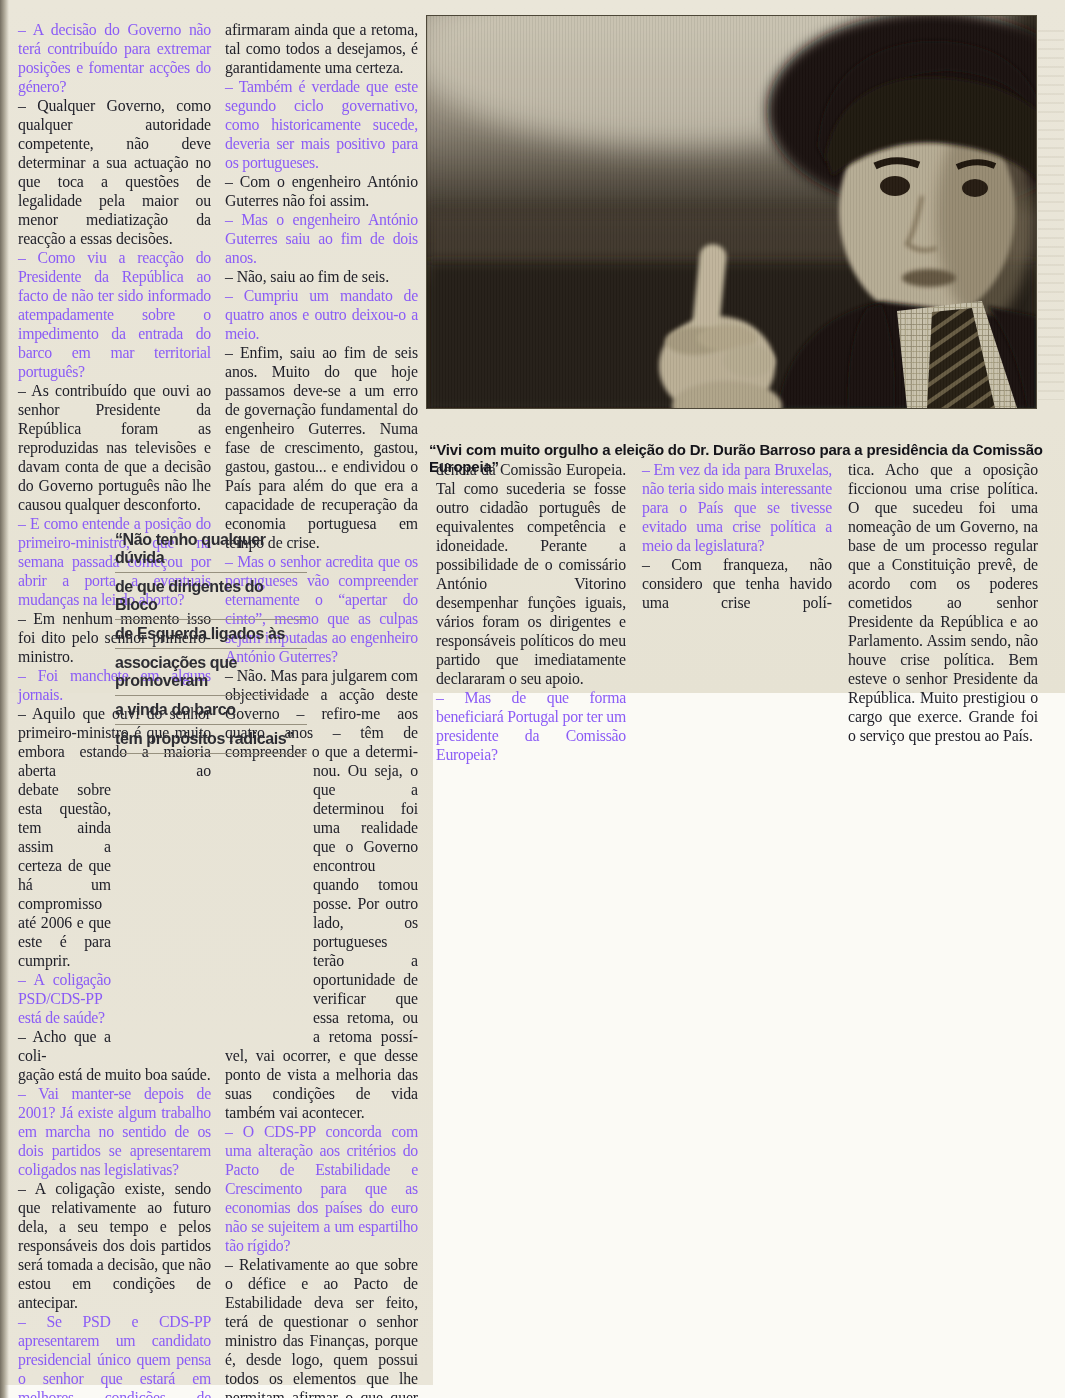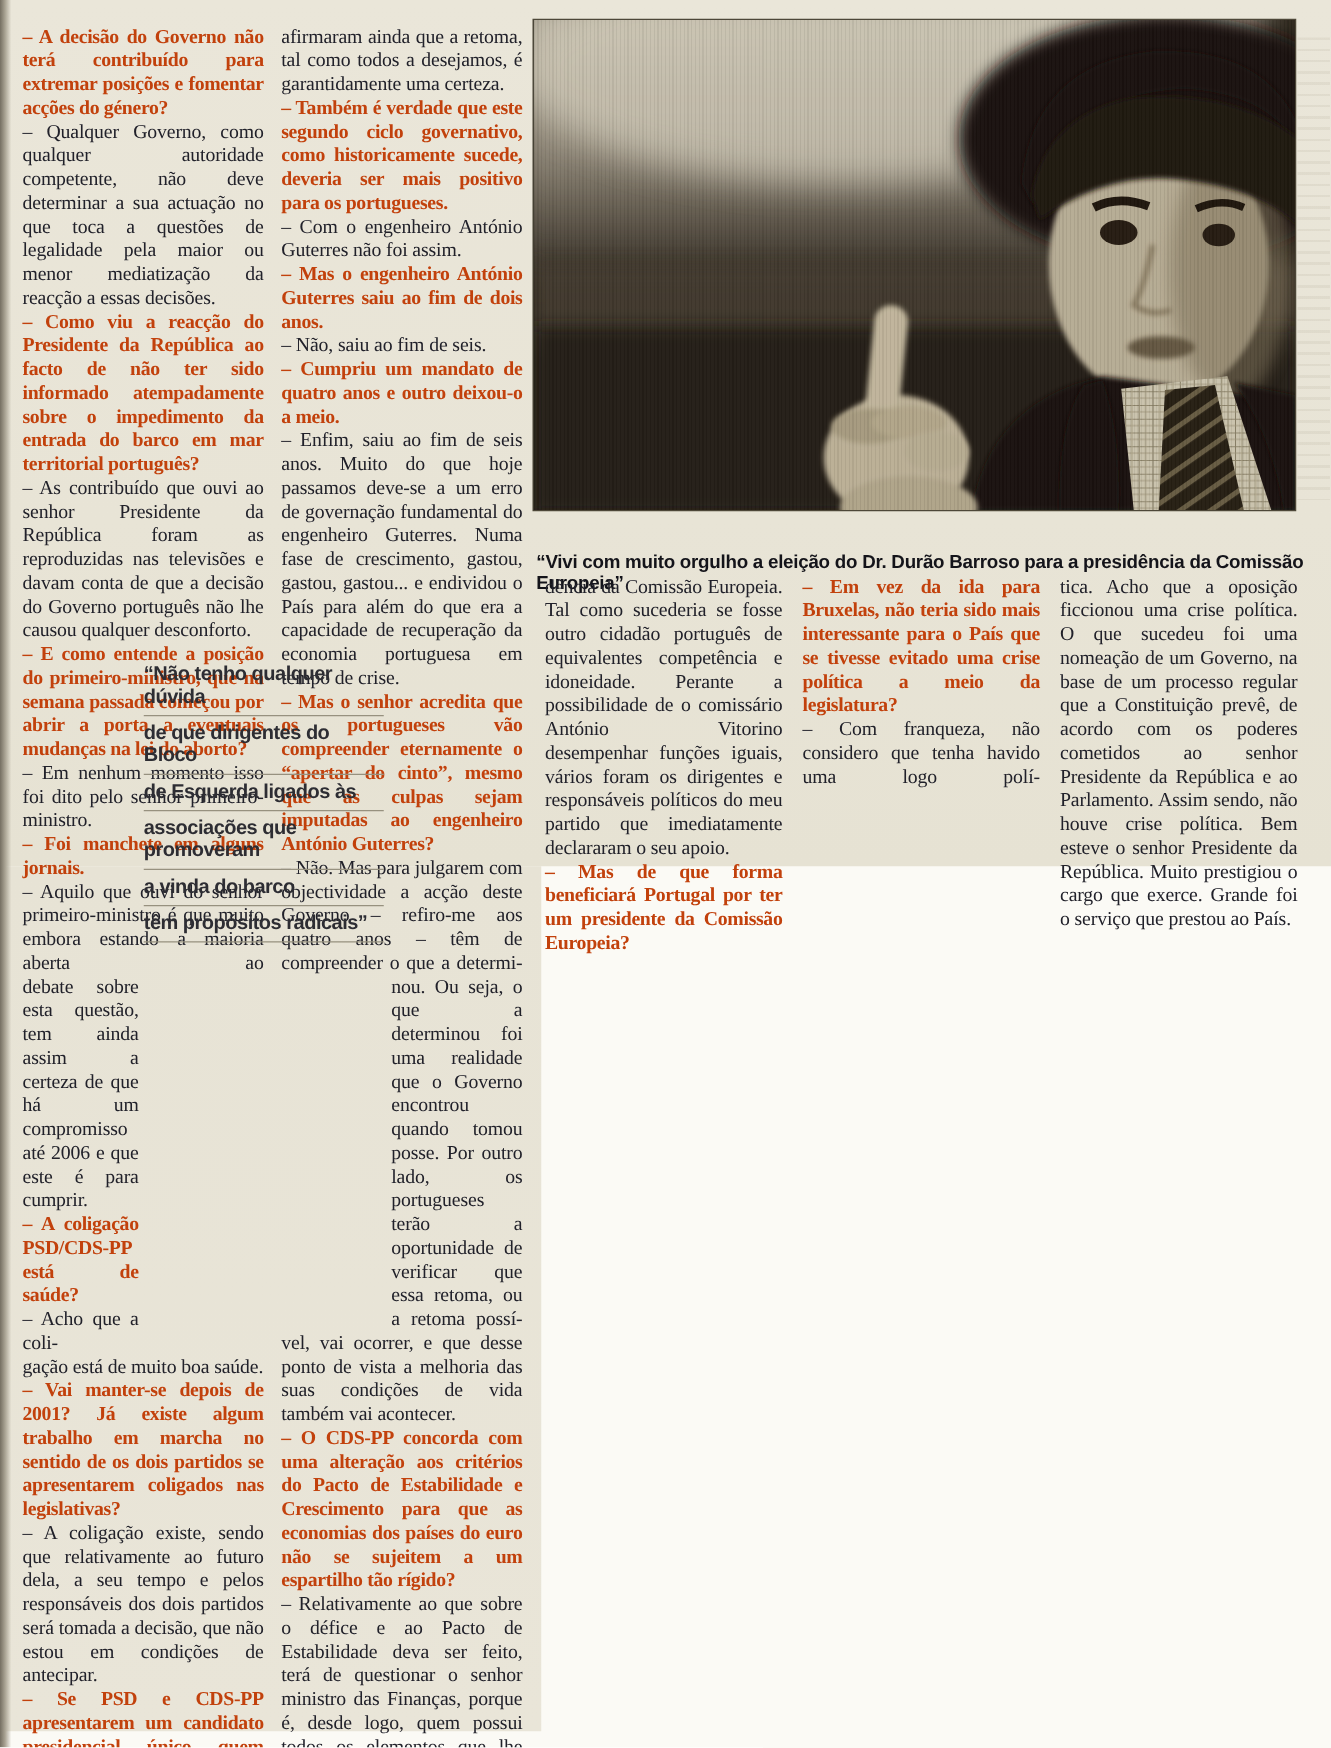--- a/index.html
+++ b/index.html
@@ -9,21 +9,21 @@
         background:linear-gradient(180deg,#eae6d9 0%,#e8e4d6 60%,#e6e2d3 100%);}
   .paper-left{position:absolute;left:0;top:693px;width:433px;height:692px;
         background:linear-gradient(180deg,#e7e3d5 0%,#e9e5d8 100%);}
   .scan-edge{position:absolute;left:0;top:0;width:9px;height:1398px;
         background:linear-gradient(90deg,#756f62 0%,#a9a393 45%,rgba(190,185,170,0) 100%);}
   .bleed-strip{position:absolute;left:1038px;top:30px;width:26px;height:370px;opacity:.5;
         background:repeating-linear-gradient(180deg,rgba(125,115,90,.18) 0 2px,rgba(0,0,0,0) 2px 9px);}
   .col{position:absolute;width:193px;color:#21212a;font-size:15.8px;line-height:19px;
         letter-spacing:-.1px;}
   .col p{margin:0;text-align:justify;}
-  .col p.q{font-weight:700;color:#c2410c;letter-spacing:-.25px;}
+  .col p.q{font-weight:400;color:#8b5cf6;letter-spacing:-.25px;}
   .narrow-r{margin-right:100px !important;}
   .narrow-l{margin-left:88px !important;}
   .cont{text-align-last:justify;}
   #col1{left:18px;top:20px;}
   #col2{left:225px;top:20px;}
   #col3{left:436px;top:460px;width:190px;}
   #col4{left:642px;top:460px;width:190px;}
   #col5{left:848px;top:460px;width:190px;}
   #pull-quote{position:absolute;left:115px;top:531px;width:192px;z-index:3;}
   .pq-line{font-family:"Liberation Sans",sans-serif;font-weight:700;font-size:16px;
@@ -153,21 +153,21 @@
   </div>
 
   <div id="caption">“Vivi com muito orgulho a eleição do Dr. Durão Barroso para a presidência da Comissão Europeia”</div>
 
   <div class="col" id="col3">
     <p class="a">dência da Comissão Europeia. Tal como sucederia se fosse outro cidadão português de equivalentes competência e idoneidade. Perante a possibilidade de o comissário António Vitorino desempenhar funções iguais, vários foram os dirigentes e responsáveis políticos do meu partido que imediatamente declararam o seu apoio.</p>
     <p class="q">– Mas de que forma beneficiará Portugal por ter um presidente da Comissão Europeia?</p>
   </div>
   <div class="col" id="col4">
     <p class="q">– Em vez da ida para Bruxelas, não teria sido mais interessante para o País que se tivesse evitado uma crise política a meio da legislatura?</p>
-    <p class="a cont">– Com franqueza, não considero que tenha havido uma logo polí-</p>
+    <p class="a cont">– Com franqueza, não considero que tenha havido uma crise polí-</p>
   </div>
   <div class="col" id="col5">
     <p class="a">tica. Acho que a oposição ficcionou uma crise política. O que sucedeu foi uma nomeação de um Governo, na base de um processo regular que a Constituição prevê, de acordo com os poderes cometidos ao senhor Presidente da República e ao Parlamento. Assim sendo, não houve crise política. Bem esteve o senhor Presidente da República. Muito prestigiou o cargo que exerce. Grande foi o serviço que prestou ao País.</p>
   </div>
 
   <div class="bleed-strip"></div>
   <div class="scan-edge"></div>
 </div>
 
 </body></html>

